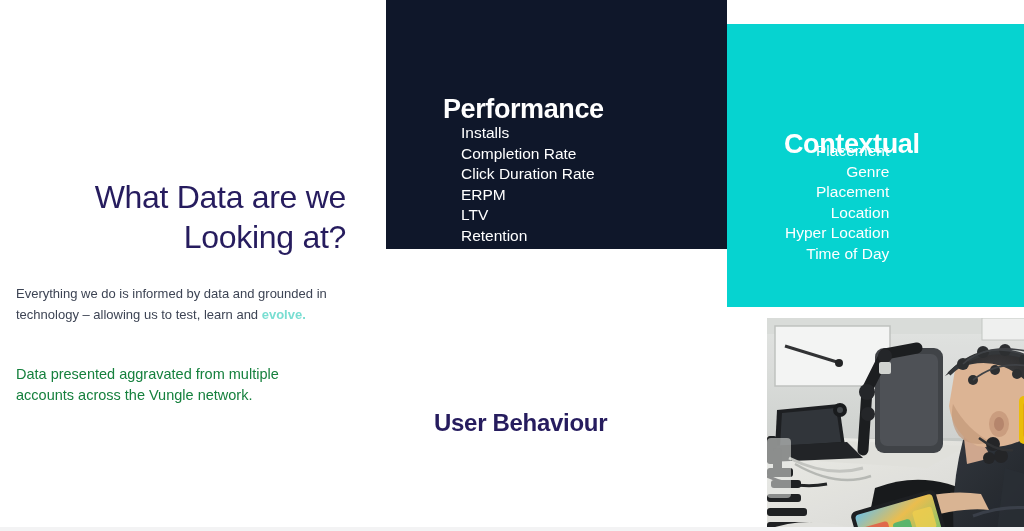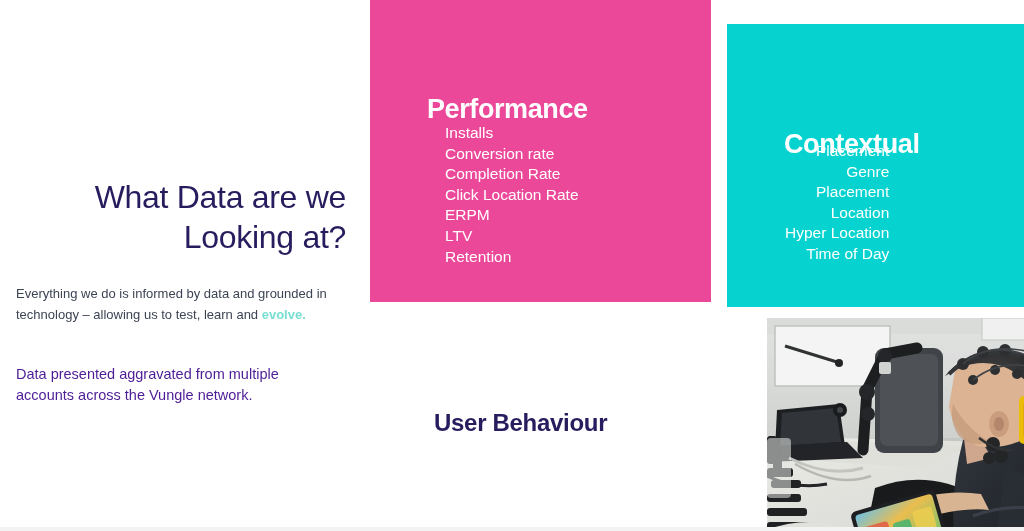--- a/index.html
+++ b/index.html
@@ -63,31 +63,31 @@
     color: #79ded2;
     font-weight: 600;
   }
   .body-p2 {
     position: absolute;
     left: 16px;
     top: 349px;
     width: 320px;
     font-size: 14.5px;
     line-height: 21px;
-    color: #4c1d95;
+    color: #15803d;
   }
 
   
   .panel-performance {
     position: absolute;
-    left: 370px;
+    left: 386px;
     top: 0;
     width: 341px;
-    height: 302px;
-    background: #ec4899;
+    height: 249px;
+    background: #0f172a;
   }
   .panel-performance .panel-heading {
     position: absolute;
     left: 57px;
     top: 72px;
     font-size: 27px;
     font-weight: 700;
     letter-spacing: -0.4px;
     color: #ffffff;
   }
@@ -201,23 +201,22 @@
 
     <p class="body-p1"><span>Everything we do is informed by data and grounded in technology – allowing us to test, learn and </span><span class="accent">evolve.</span></p>
 
     <p class="body-p2">Data presented aggravated from multiple accounts across the Vungle network.</p>
   </div>
 
   <section class="panel-performance">
     <h2 class="panel-heading">Performance</h2>
     <ul class="panel-list">
       <li>Installs</li>
-      <li>Conversion rate</li>
       <li>Completion Rate</li>
-      <li>Click Location Rate</li>
+      <li>Click Duration Rate</li>
       <li>ERPM</li>
       <li>LTV</li>
       <li>Retention</li>
     </ul>
   </section>
 
   <section class="panel-contextual">
     <h2 class="panel-heading">Contextual</h2>
     <ul class="panel-list">
       <li>Placement</li>

